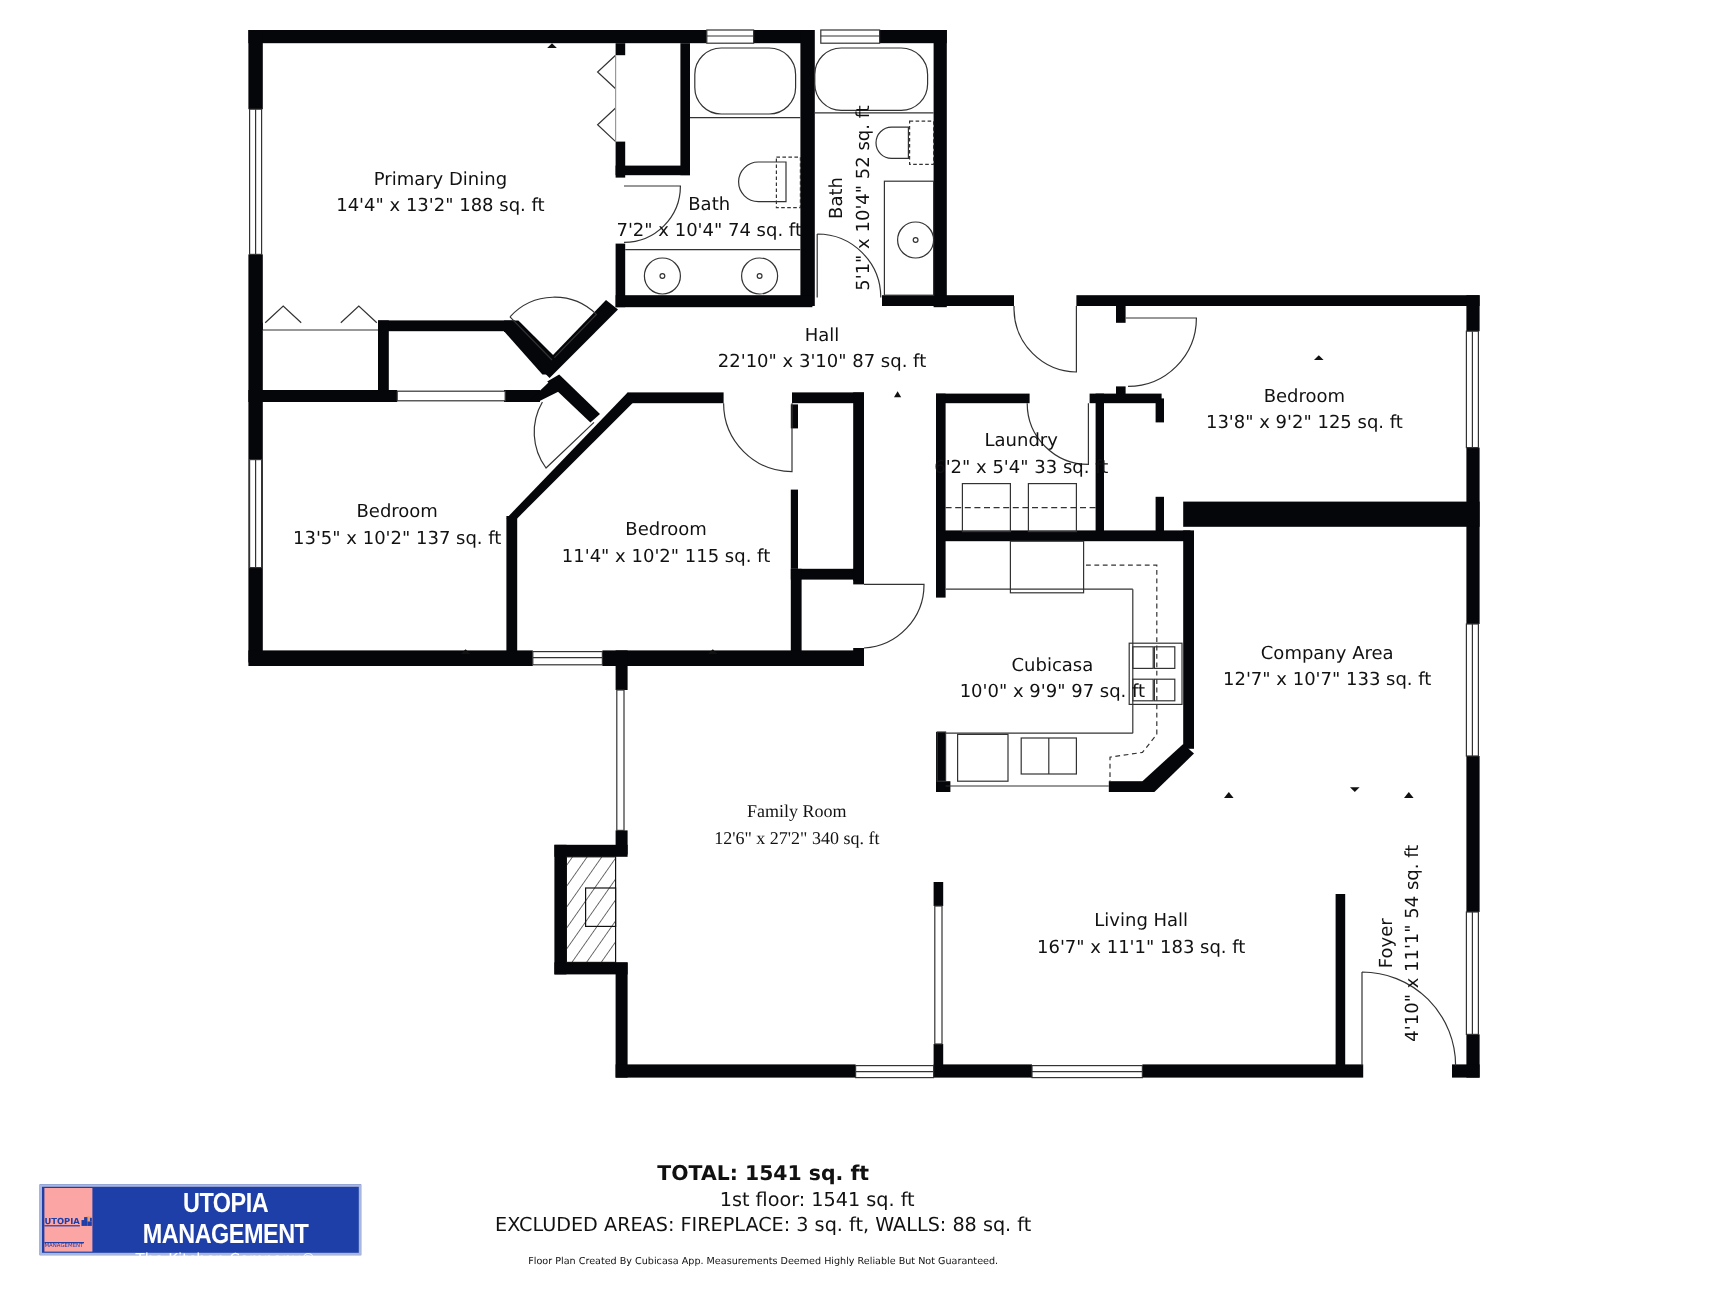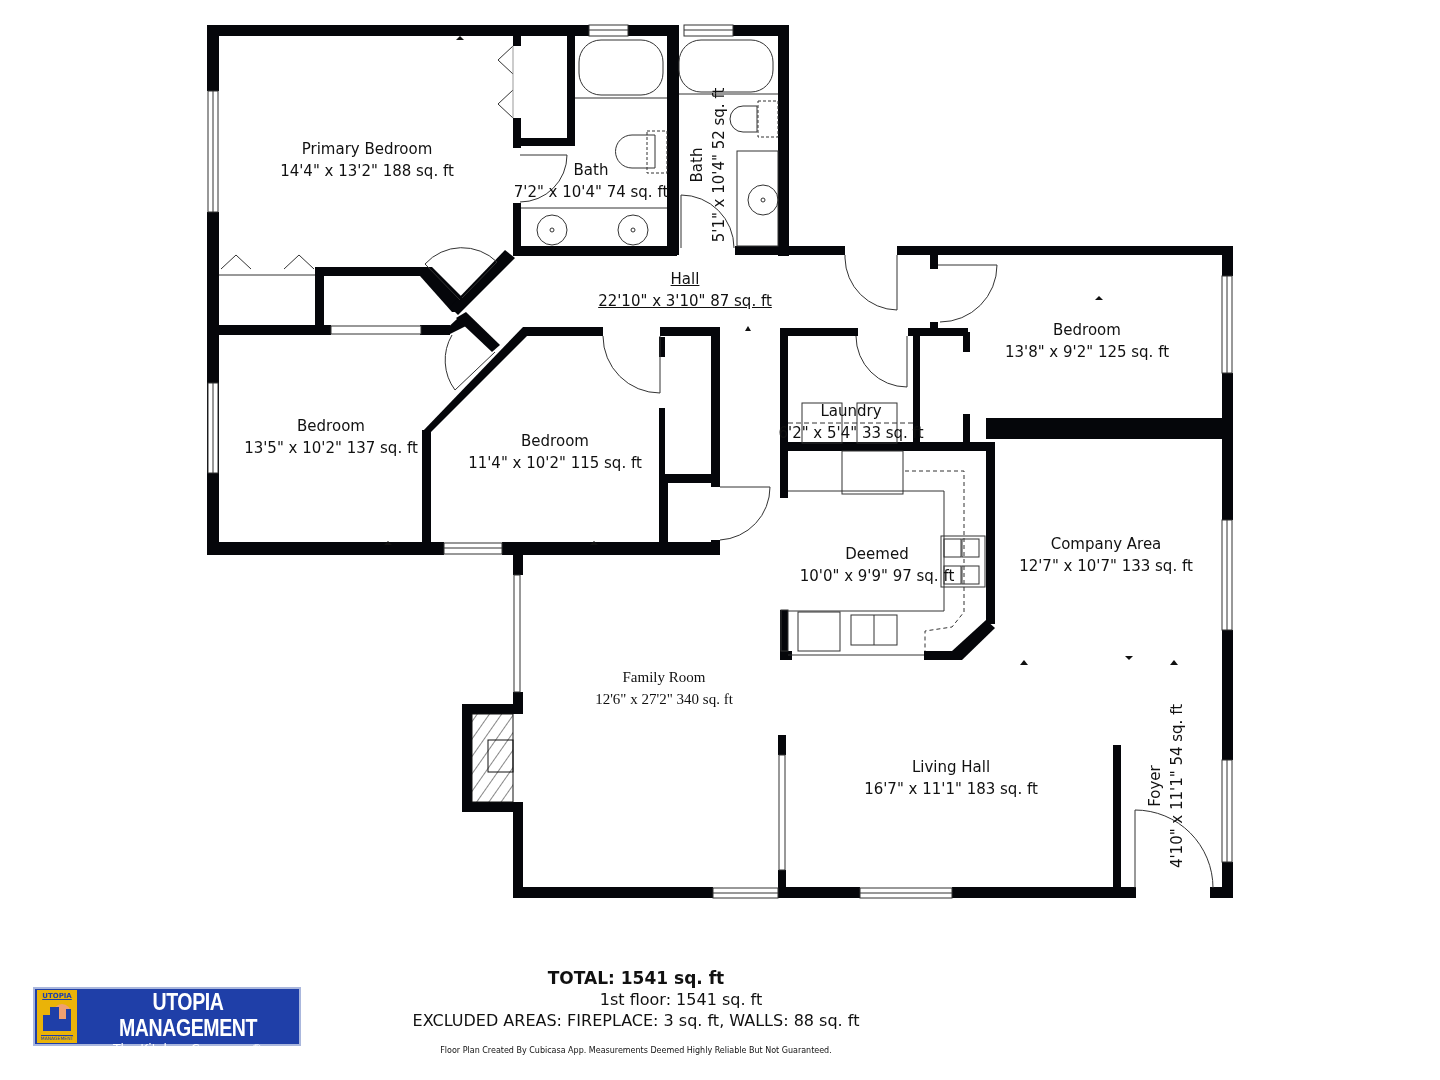--- a/index.html
+++ b/index.html
@@ -7,21 +7,21 @@
   #plan { position: absolute; left: 0; top: 0; width: 1440px; height: 950px; }
   .room-label { position: absolute; text-align: center; color: #111; font-size: 15px; line-height: 22px; white-space: nowrap; transform: translate(-50%, -50%); }
   .room-label .name, .room-label .dims { display: block; }
   .rot { transform: translate(-50%, -50%) rotate(-90deg); }
   .summary { position: absolute; left: 0; width: 1272px; text-align: center; color: #111; }
   #total { top: 968px; font-size: 17px; font-weight: bold; }
   #floor1 { top: 990px; font-size: 16px; padding-left: 45px; }
   #excluded { top: 1011px; font-size: 16px; }
   #disclaimer { top: 1046px; font-size: 8px; }
   .logo { position: absolute; left: 33px; top: 987px; width: 268px; height: 59px; background: #1f3fa8; border: 2px solid #aab7dd; box-sizing: border-box; display: flex; align-items: center; }
-  .logo .badge { width: 40px; height: 53px; margin-left: 2px; background: #eab308; position: relative; display: flex; flex-direction: column; align-items: center; }
+  .logo .badge { width: 40px; height: 53px; margin-left: 2px; background: #fca5a5; position: relative; display: flex; flex-direction: row; align-items: center; }
   .logo .badge .top { font-size: 7px; font-weight: bold; color: #1f3fa8; text-decoration: underline; margin-top: 2px; }
   .logo .badge .bot { font-size: 4.5px; color: #1f3fa8; position: absolute; bottom: 2px; border-top: 1px solid #1f3fa8; }
   .logo .badge svg { margin-top: 1px; }
   .logo .txt { flex: 1; text-align: center; color: #fff; margin-top: 12px; }
   .logo .txt .big { font-family: "Liberation Sans", sans-serif; font-weight: bold; font-size: 23px; letter-spacing: -0.5px; line-height: 26px; transform: scaleX(0.85); display: block; }
   .logo .txt .small { font-size: 12.5px; line-height: 16px; display: block; }
 </style>
 </head>
 <body>
 
@@ -227,53 +227,53 @@
     <polygon points="1095,300 1099,296 1103,300"></polygon>
     <polygon points="1020,665 1024,660 1028,665"></polygon>
     <polygon points="1125,656 1129,660 1133,656"></polygon>
     <polygon points="1170,665 1174,660 1178,665"></polygon>
     <polygon points="384,545 388,541 392,545"></polygon>
     <polygon points="590,545 594,541 598,545"></polygon>
   </g>
 </svg>
 
 <div class="room-label" style="left:367px; top:160px;">
-  <span class="name">Primary Bedroom</span>
+  <span class="name">Primary Dining</span>
   <span class="dims">14'4" x 13'2" 188 sq. ft</span>
 </div>
 <div class="room-label" style="left:591px; top:181px;">
   <span class="name">Bath</span>
   <span class="dims">7'2" x 10'4" 74 sq. ft</span>
 </div>
 <div class="room-label rot" style="left:708px; top:165px;">
   <span class="name">Bath</span>
   <span class="dims">5'1" x 10'4" 52 sq. ft</span>
 </div>
-<div class="room-label" style="left:685px; top:290px;text-decoration:underline;">
+<div class="room-label" style="left:685px; top:290px;">
   <span class="name">Hall</span>
   <span class="dims">22'10" x 3'10" 87 sq. ft</span>
 </div>
 <div class="room-label" style="left:1087px; top:341px;">
   <span class="name">Bedroom</span>
   <span class="dims">13'8" x 9'2" 125 sq. ft</span>
 </div>
-<div class="room-label" style="left:851px; top:378px;margin-top:44px;">
+<div class="room-label" style="left:851px; top:378px;">
   <span class="name">Laundry</span>
   <span class="dims">6'2" x 5'4" 33 sq. ft</span>
 </div>
 <div class="room-label" style="left:331px; top:437px;">
   <span class="name">Bedroom</span>
   <span class="dims">13'5" x 10'2" 137 sq. ft</span>
 </div>
 <div class="room-label" style="left:555px; top:452px;">
   <span class="name">Bedroom</span>
   <span class="dims">11'4" x 10'2" 115 sq. ft</span>
 </div>
 <div class="room-label" style="left:877px; top:565px;">
-  <span class="name">Deemed</span>
+  <span class="name">Cubicasa</span>
   <span class="dims">10'0" x 9'9" 97 sq. ft</span>
 </div>
 <div class="room-label" style="left:1106px; top:555px;">
   <span class="name">Company Area</span>
   <span class="dims">12'7" x 10'7" 133 sq. ft</span>
 </div>
 <div class="room-label" style="left:664px; top:688px;font-family:Liberation Serif, serif;">
   <span class="name">Family Room</span>
   <span class="dims">12'6" x 27'2" 340 sq. ft</span>
 </div>

